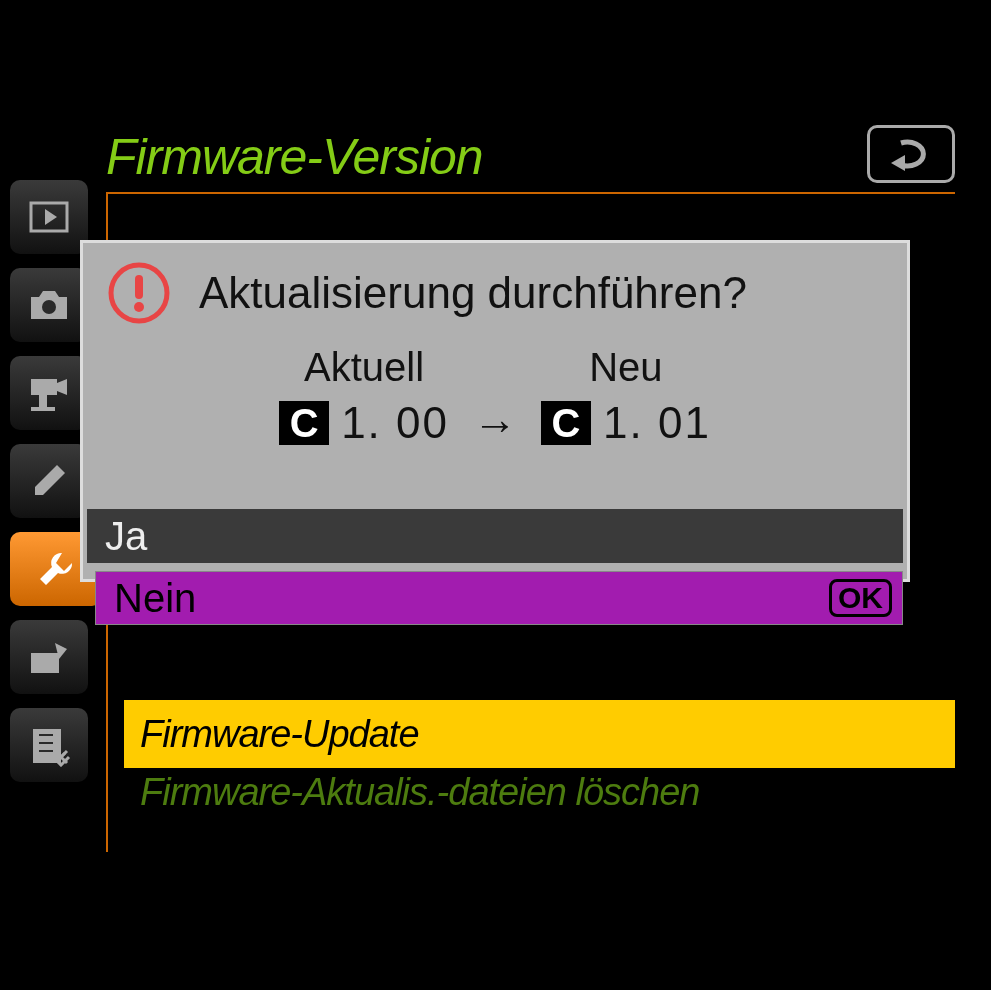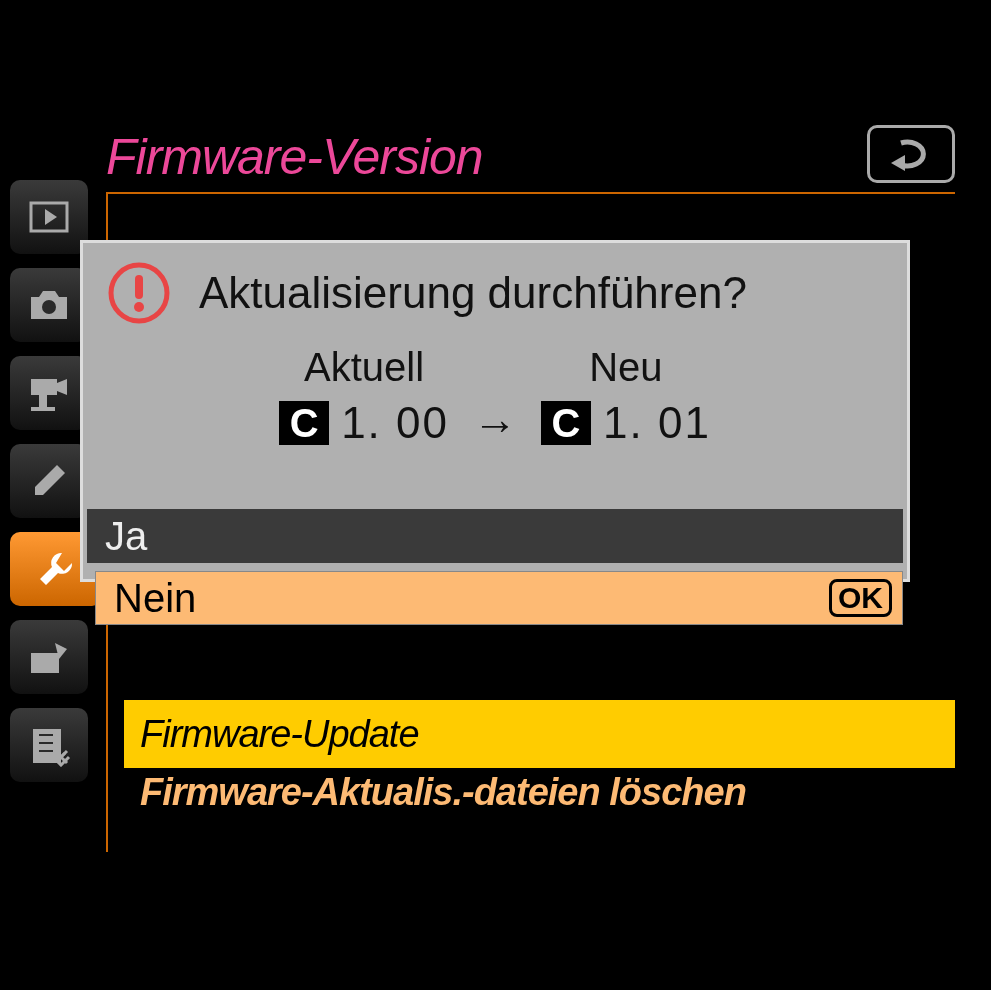--- a/index.html
+++ b/index.html
@@ -17,21 +17,21 @@
   top: 0;
   width: 991px;
   height: 990px;
 }
 .header {
   position: absolute;
   top: 128px;
   left: 106px;
   font-size: 50px;
   font-style: italic;
-  color: #ec4899;
+  color: #84cc16;
   font-weight: normal;
   letter-spacing: -1px;
 }
 .back-btn {
   position: absolute;
   top: 125px;
   right: 36px;
   width: 88px;
   height: 58px;
   border: 3px solid #aaa;
@@ -91,24 +91,23 @@
 }
 .below-option.highlighted {
   top: 700px;
   background: #ffcc00;
   color: #000;
   font-style: italic;
   letter-spacing: -1px;
 }
 .below-option.normal {
   top: 758px;
-  color: #fdba74;
+  color: #4d7c0f;
   font-style: italic;
   letter-spacing: -1px;
-  font-weight: bold;
 }
 .dialog {
   position: absolute;
   left: 80px;
   top: 240px;
   width: 830px;
   height: 342px;
   background: #b0b0b0;
   border: 3px solid #ddd;
 }
@@ -179,21 +178,21 @@
   font-size: 40px;
   position: relative;
 }
 .choice.ja {
   background: #3a3a3a;
   color: #eee;
   margin-bottom: 8px;
   margin-top: 41px;
 }
 .choice.nein {
-  background: #fdba74;
+  background: #a21caf;
   color: #000;
   border: 1px solid #888;
   margin-left: 12px;
 }
 .ok-badge {
   position: absolute;
   right: 10px;
   top: 50%;
   transform: translateY(-50%);
   border: 3px solid #000;

